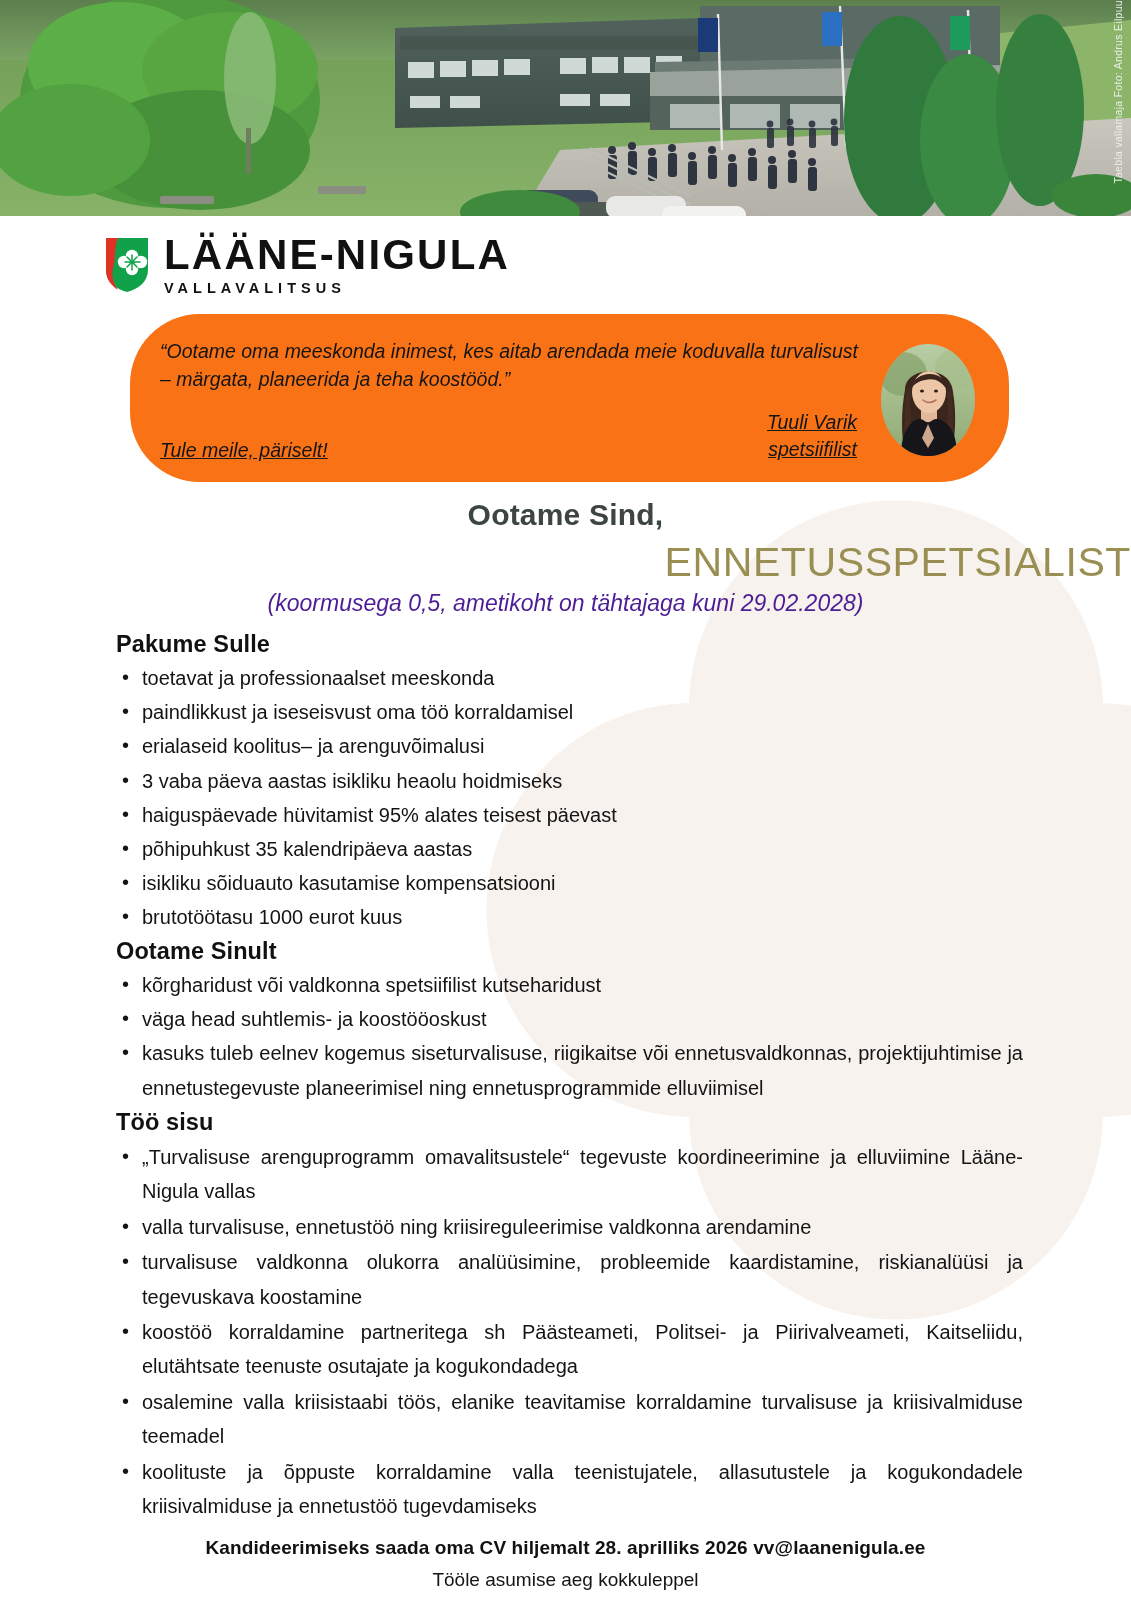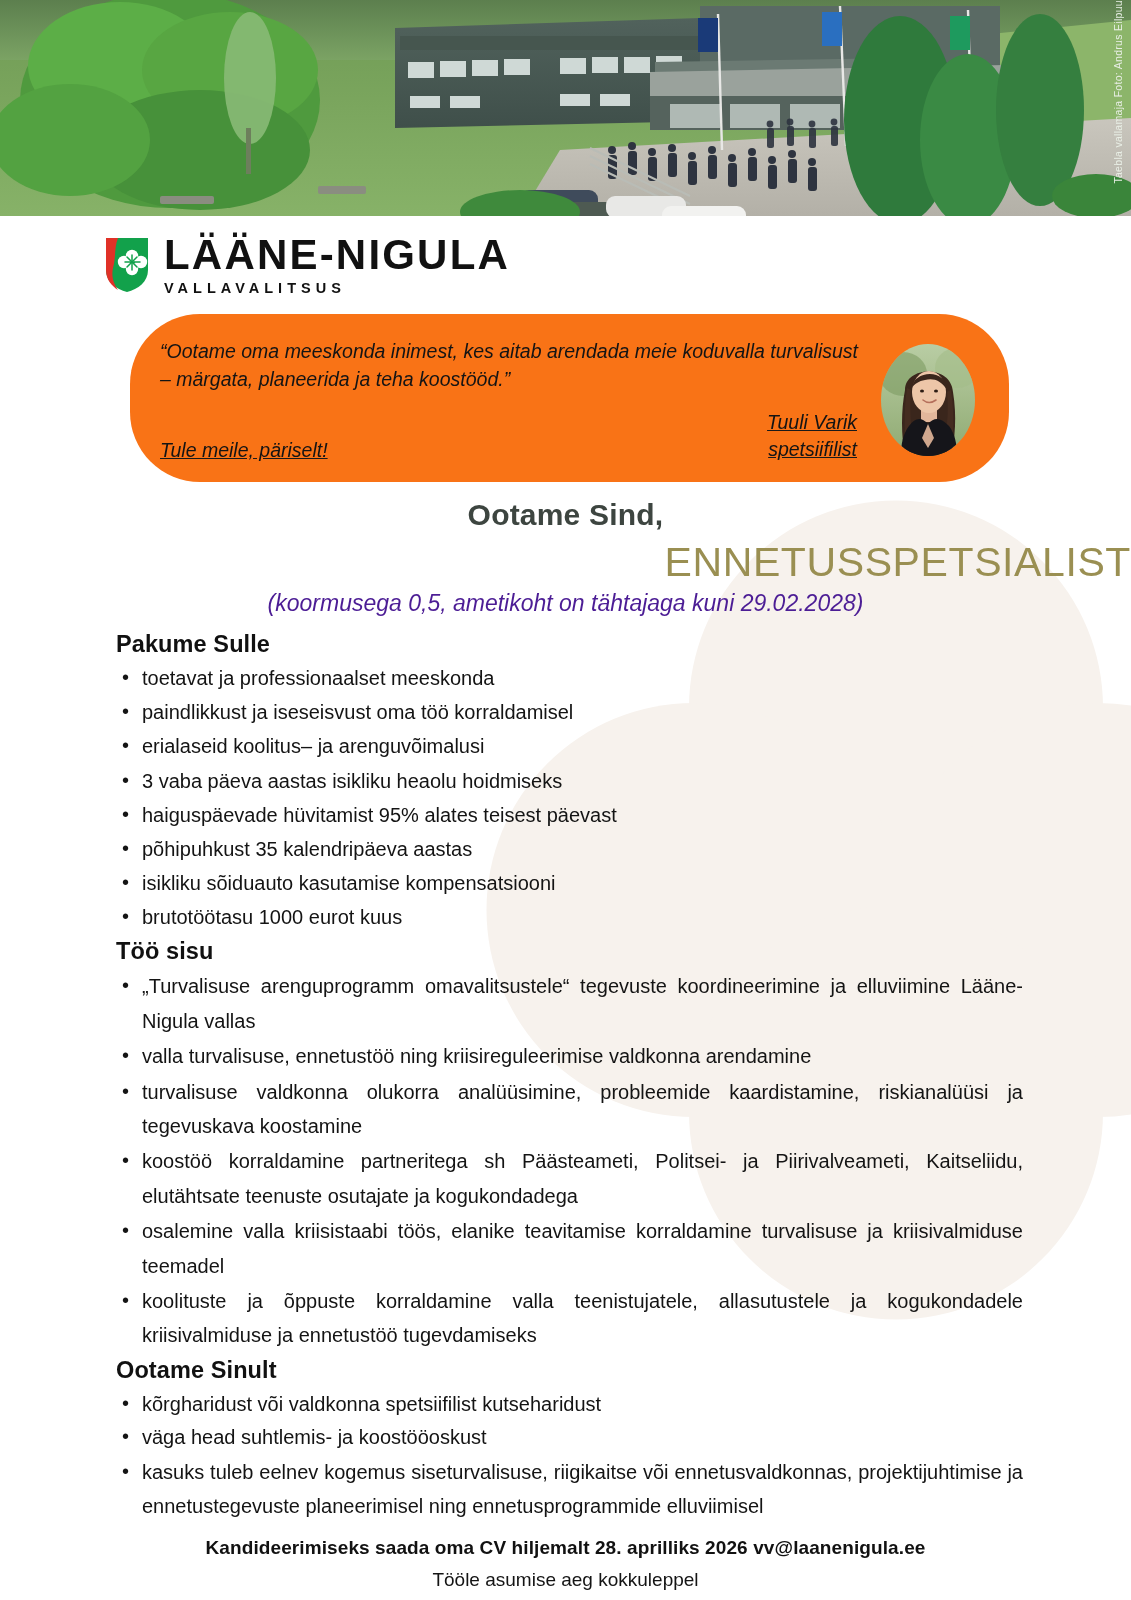--- a/index.html
+++ b/index.html
@@ -391,40 +391,40 @@
         <li>erialaseid koolitus– ja arenguvõimalusi</li>
         <li>3 vaba päeva aastas isikliku heaolu hoidmiseks</li>
         <li>haiguspäevade hüvitamist 95% alates teisest päevast</li>
         <li>põhipuhkust 35 kalendripäeva aastas</li>
         <li>isikliku sõiduauto kasutamise kompensatsiooni</li>
         <li>brutotöötasu 1000 eurot kuus</li>
       </ul>
     </div>
 
     <div>
+      <div class="sec-title">Ootame Sinult</div>
+      <ul class="bul">
+        <li>kõrgharidust või valdkonna spetsiifilist kutseharidust</li>
+        <li>väga head suhtlemis- ja koostööoskust</li>
+        <li class="just">kasuks tuleb eelnev kogemus siseturvalisuse, riigikaitse või ennetusvaldkonnas, projektijuhtimise ja ennetustegevuste planeerimisel ning ennetusprogrammide elluviimisel</li>
+      </ul>
+    </div>
+
+    <div>
       <div class="sec-title">Töö sisu</div>
       <ul class="bul">
         <li class="just">„Turvalisuse arenguprogramm omavalitsustele“ tegevuste koordineerimine ja elluviimine Lääne-Nigula vallas</li>
         <li class="loose">valla turvalisuse, ennetustöö ning kriisireguleerimise valdkonna arendamine</li>
         <li class="just">turvalisuse valdkonna olukorra analüüsimine, probleemide kaardistamine, riskianalüüsi ja tegevuskava koostamine</li>
         <li class="just">koostöö korraldamine partneritega sh Päästeameti, Politsei- ja Piirivalveameti, Kaitseliidu, elutähtsate teenuste osutajate ja kogukondadega</li>
         <li class="just">osalemine valla kriisistaabi töös, elanike teavitamise korraldamine turvalisuse ja kriisivalmiduse teemadel</li>
         <li class="just">koolituste ja õppuste korraldamine valla teenistujatele, allasutustele ja kogukondadele kriisivalmiduse ja ennetustöö tugevdamiseks</li>
       </ul>
     </div>
 
-    <div>
-      <div class="sec-title">Ootame Sinult</div>
-      <ul class="bul">
-        <li>kõrgharidust või valdkonna spetsiifilist kutseharidust</li>
-        <li>väga head suhtlemis- ja koostööoskust</li>
-        <li class="just">kasuks tuleb eelnev kogemus siseturvalisuse, riigikaitse või ennetusvaldkonnas, projektijuhtimise ja ennetustegevuste planeerimisel ning ennetusprogrammide elluviimisel</li>
-      </ul>
-    </div>
-
   </div>
 
   <div class="footer">
     <div class="f1">Kandideerimiseks saada oma CV hiljemalt 28. aprilliks 2026 vv@laanenigula.ee</div>
     <div class="f2">Tööle asumise aeg kokkuleppel</div>
     <div class="f3">Lisainfot jagab Tuuli Varik, tuuli.varik@laanenigula.ee, 509 8433</div>
   </div>
 
 </div>
 

